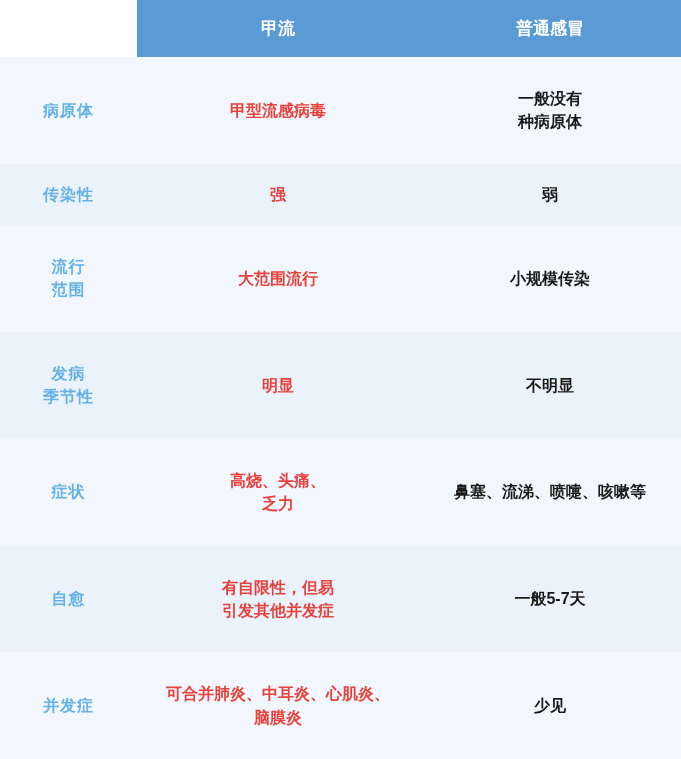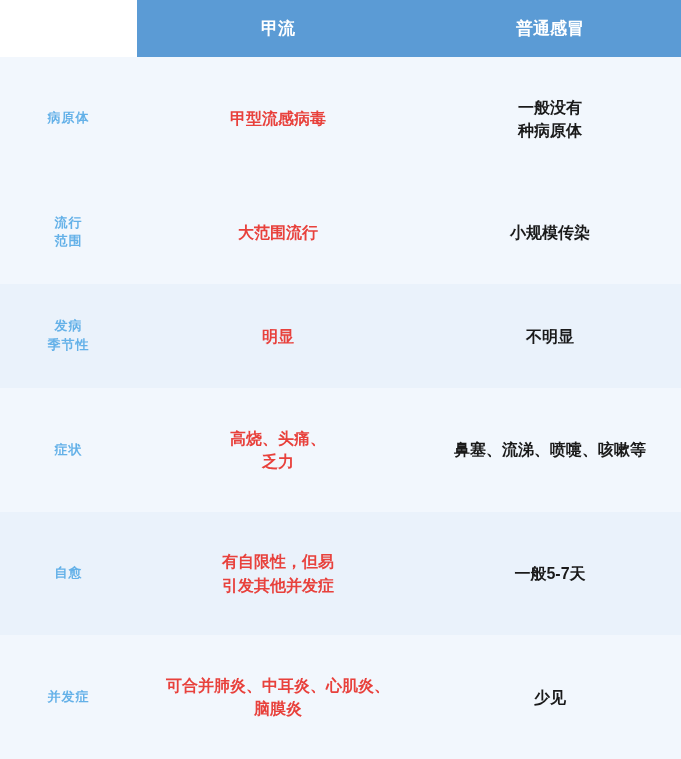--- a/index.html
+++ b/index.html
@@ -52,21 +52,21 @@
     font-weight: bold;
     line-height: 1.45;
     border: none;
     background: #f2f7fd;
   }
   tbody tr.alt td {
     background: #eaf2fb;
   }
   td.label {
     color: #64b1e8;
-    font-size: 13px;
+    font-size: 16px;
     letter-spacing: 1px;
   }
   td.colA {
     color: #e8413c;
   }
   td.colB {
     color: #1a1a1a;
   }
   .stack span {
     display: block;
@@ -103,20 +103,37 @@
           </div>
         </td>
         <td class="colB">
           <div class="stack">
             <span>一般没有</span>
             <span>种病原体</span>
           </div>
         </td>
       </tr>
 
+      <tr class="alt">
+        <td class="label">
+          <div class="stack">
+            <span>传染性</span>
+          </div>
+        </td>
+        <td class="colA">
+          <div class="stack">
+            <span>强</span>
+          </div>
+        </td>
+        <td class="colB">
+          <div class="stack">
+            <span>弱</span>
+          </div>
+        </td>
+      </tr>
 
       <tr>
         <td class="label">
           <div class="stack">
             <span>流行</span>
             <span>范围</span>
           </div>
         </td>
         <td class="colA">
           <div class="stack">

